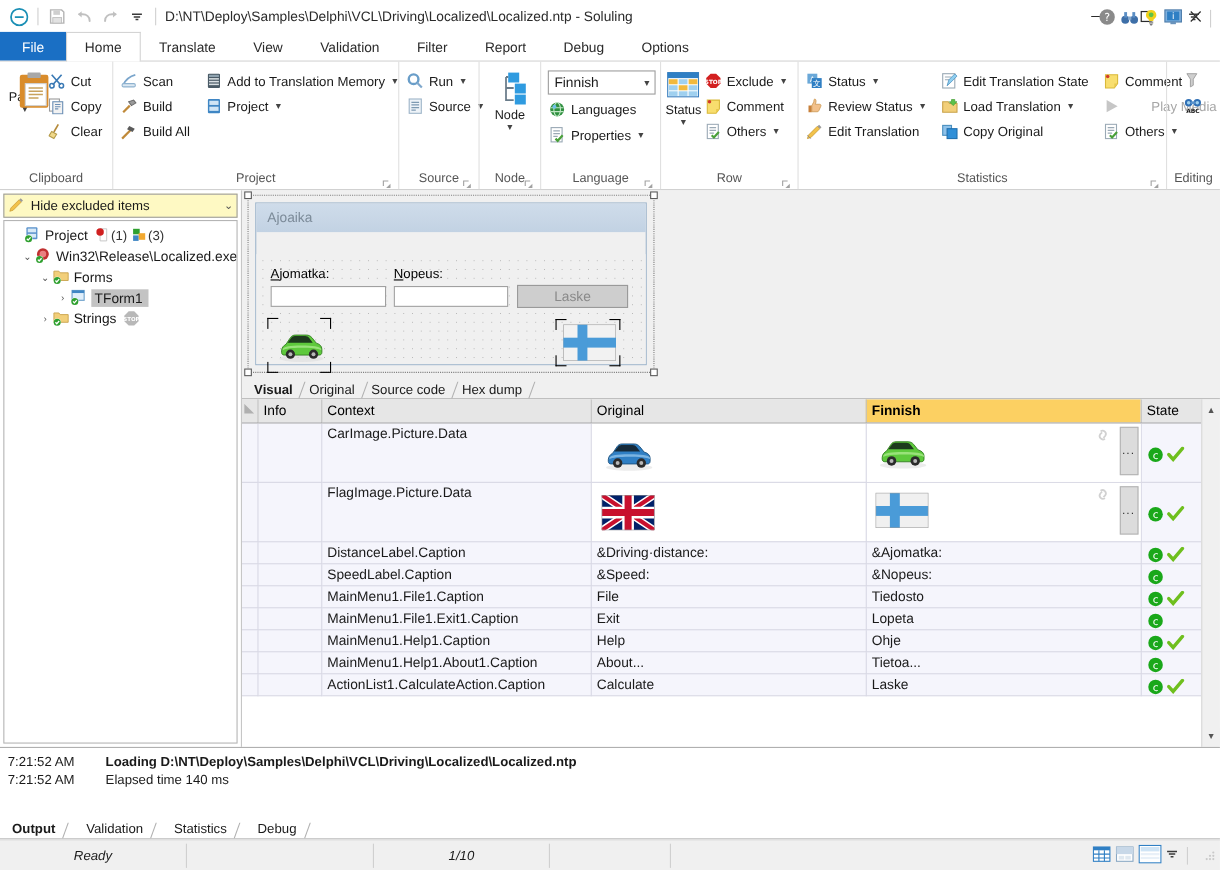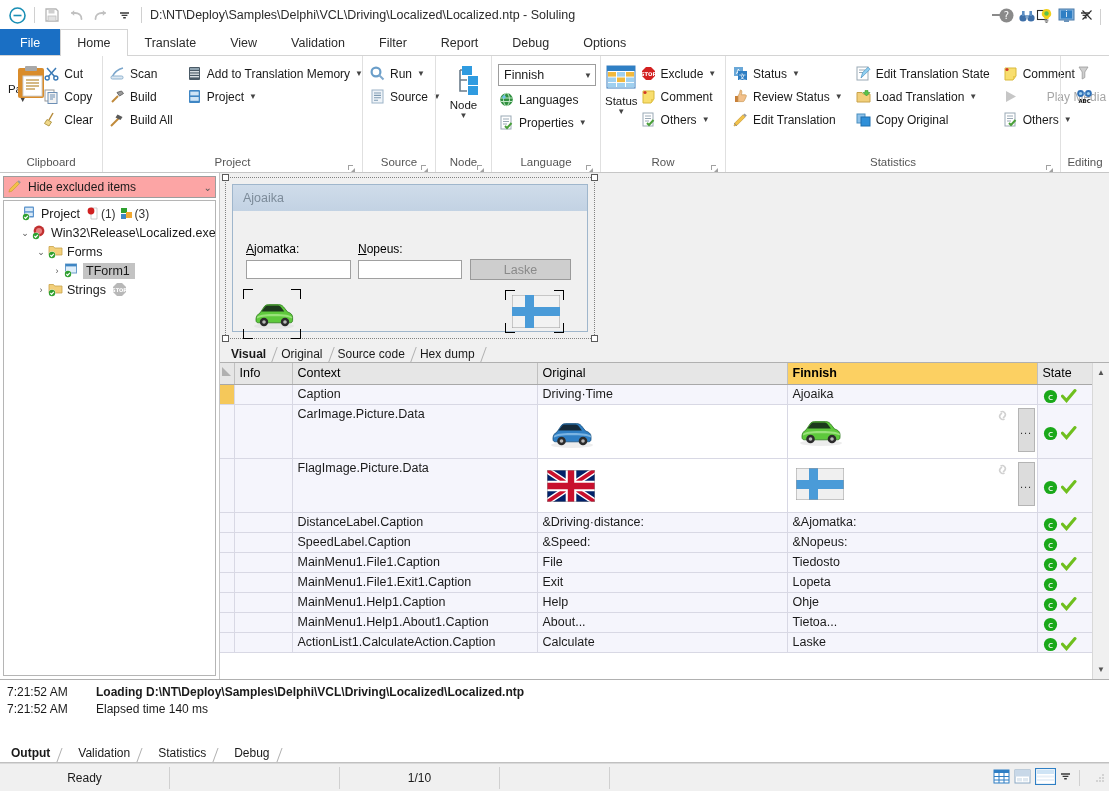--- a/index.html
+++ b/index.html
@@ -50,21 +50,21 @@
   .ico { width:16px; height:16px; display:inline-block; flex:0 0 16px; position:relative; }
   .ico svg { display:block; }
 
   .langbox { width:98px; height:22px; border:1px solid #9d9d9d; background:#fff; display:flex; align-items:center; padding:0 3px 0 5px; font-size:12.5px; margin:2px 0 2px 2px; }
   .langbox .val { flex:1; }
   .langbox .arrow { font-size:8px; color:#444; }
 
   
   .main { flex:1; display:flex; min-height:0; background:#f0f0f0; }
   .leftpane { width:220px; display:flex; flex-direction:column; background:#fff; border-right:1px solid #c6c6c6; }
-  .filterbar { height:22px; margin:3px 3px 2px 3px; border:1px solid #9d9d9d; background:#fca5a5; display:flex; align-items:center; padding:0 3px 0 4px; }
+  .filterbar { height:22px; margin:3px 3px 2px 3px; border:1px solid #9d9d9d; background:#fef9c3; display:flex; align-items:center; padding:0 3px 0 4px; }
   .filterbar .lbl { flex:1; font-size:12px; padding-left:4px; }
   .tree { flex:1; margin:0 3px 3px 3px; border:1px solid #b5b5b5; background:#fff; overflow:hidden; padding-top:3px; font-size:12.5px; }
   .tnode { display:flex; align-items:center; height:19px; padding-left:4px; white-space:nowrap; }
   .tw { display:inline-block; width:14px; text-align:center; color:#555; font-size:9px; flex:0 0 14px; }
   .tlabel { margin-left:3px; }
   .tlabel.sel { background:#c3c3c3; padding:1px 5px 1px 3px; }
   .badge { display:inline-flex; align-items:center; margin-left:7px; font-size:12px; color:#333; }
 
   .rightpane { flex:1; display:flex; flex-direction:column; min-width:0; background:#f0f0f0; }
 
@@ -117,21 +117,21 @@
   .outtime { width:96px; padding-left:7px; color:#1a1a1a; }
   .outmsg { color:#1a1a1a; }
   .outmsg.b { font-weight:bold; }
   .outtabs { height:22px; display:flex; align-items:flex-end; padding-left:5px; background:#fff; border-bottom:1px solid #c0c0c0; flex:0 0 auto;gap:12px; }
   .otab { font-size:12px; padding:0 10px 2px 6px; position:relative; }
   .otab.active { font-weight:bold; }
   .otab .slash { position:absolute; right:0; top:2px; bottom:0; width:9px; border-right:1px solid #b0b0b0; transform:skewX(-20deg); }
 
   
   .statusbar { height:28px; background:#f0f0f0; border-top:1px solid #d9d9d9; display:flex; align-items:center; font-size:12px; flex:0 0 auto; }
-  .sbcell { height:22px; display:flex; align-items:center; justify-content:center; border-right:1px solid #d0d0d0; }
+  .sbcell { height:22px; display:flex; align-items:center; justify-content:center; border-right:1px solid #d0d0d0;font-style:italic; }
   .sb1 { width:170px; }
   .sb2 { width:170px; }
   .sb3 { width:160px; }
   .sb4 { width:110px; }
   .sb5 { flex:1; border-right:none; }
   .viewicons { display:flex; align-items:center; gap:4px; padding-right:10px; }
   .gripper { width:12px; height:12px; margin-right:3px; opacity:.45; }
 </style>
 </head>
 <body>
@@ -879,38 +879,20 @@
                 </th>
                 <th>Info</th>
                 <th>Context</th>
                 <th>Original</th>
                 <th class="fin">Finnish</th>
                 <th>State</th>
               </tr>
             </thead>
             <tbody>
 
-              <tr style="height:20px">
-                <td class="hdrcell cur"></td>
-                <td class="info"></td>
-                <td>Caption</td>
-                <td>Driving·Time</td>
-                <td class="selcell">Ajoaika</td>
-                <td class="state">
-                  <div class="statecell">
-                    <svg width="15" height="15" viewBox="0 0 15 15">
-                        <circle cx="7.5" cy="7.5" r="6.6" fill="#1aa81a"></circle>
-                        <text x="7.5" y="11.3" font-size="9.5" fill="#fff" text-anchor="middle" font-family="DejaVu Sans">c</text>
-                      </svg>
-                    <svg width="16" height="14" viewBox="0 0 16 14">
-                        <path d="M1.5 7.2l4 4.4L14 1.6" stroke="#6fbf1e" stroke-width="3.1" fill="none" stroke-linecap="round"></path>
-                      </svg>
-                  </div>
-                </td>
-              </tr>
 
               <tr class="tall">
                 <td class="hdrcell"></td>
                 <td class="info"></td>
                 <td>CarImage.Picture.Data</td>
                 <td style="background:#fff">
                   <span>
                     <svg width="50" height="40" viewBox="0 0 50 40" style="margin:5px 0 0 4px">
                       <ellipse cx="25" cy="33" rx="21" ry="3" fill="#d9d9d9" opacity=".5"></ellipse>
                       <path d="M6 26c0-3 2-5 4-6l4-6c1-1.6 2.6-2.4 4.6-2.4h11c2 0 3.6.8 5 2.4l4 5c3 .8 5.4 2.6 5.4 5.4v3c0 1.4-1 2.4-2.4 2.4H8.4C7 29.8 6 28.8 6 27.4z" fill="#2f7fc4" stroke="#1a4f7a" stroke-width=".8"></path>

